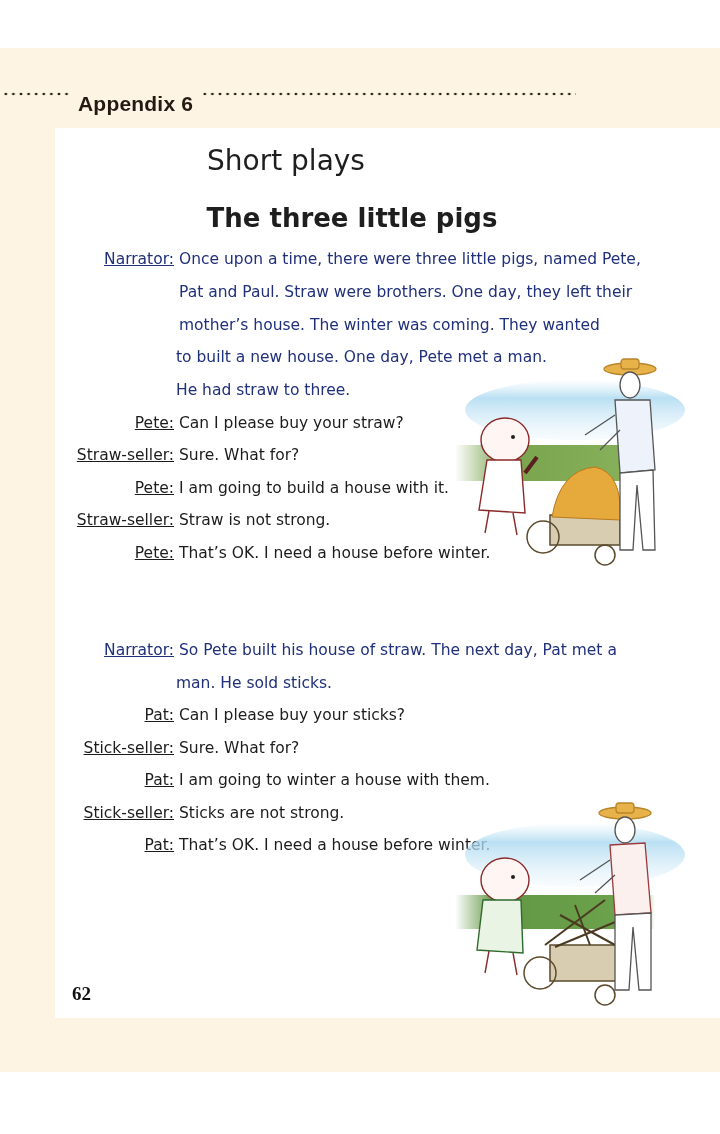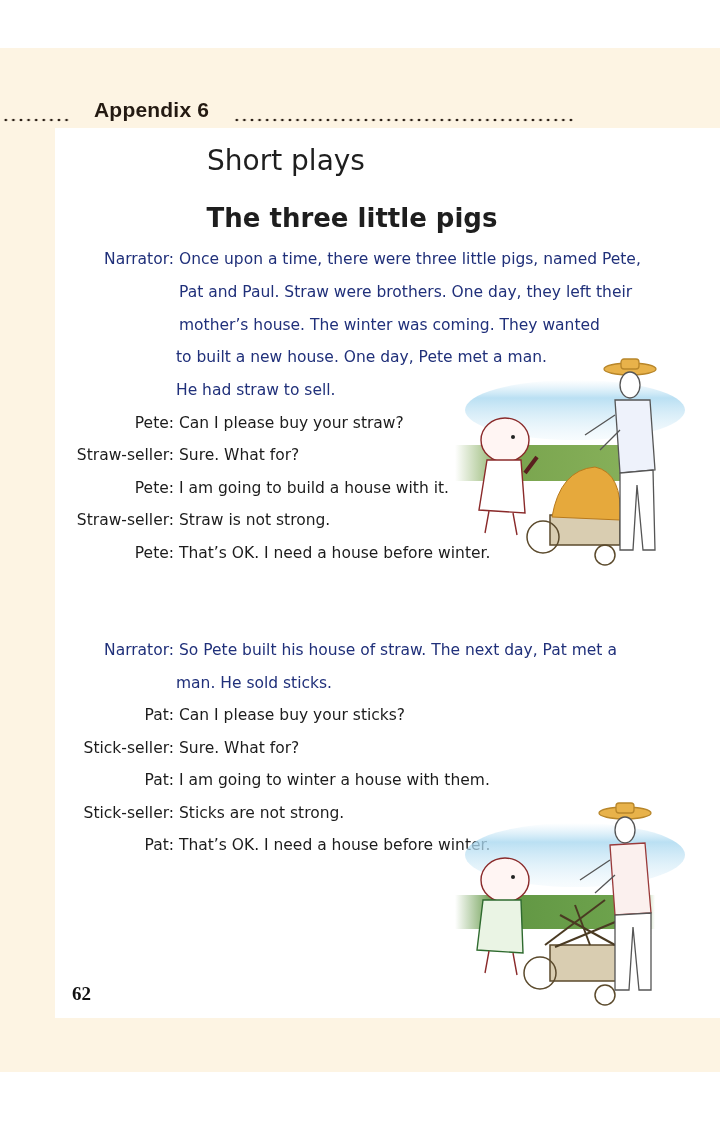--- a/index.html
+++ b/index.html
@@ -1,30 +1,30 @@
 <!DOCTYPE html>
 <html><head>
 <meta charset="utf-8">
 <style>
   html, body { margin:0; padding:0; }
   body { width:720px; height:1134px; background:#ffffff; position:relative; overflow:hidden;
          font-family:"DejaVu Sans", sans-serif; }
   .cream { position:absolute; left:0; top:48px; width:720px; height:1024px; background:#fdf4e3; }
-  .appendix-bar { position:absolute; left:0; top:92px; width:576px; height:30px; display:flex; align-items:flex-end;gap:16px; }
+  .appendix-bar { position:absolute; left:0; top:92px; width:576px; height:30px; display:flex; align-items:flex-start; }
   .dots { flex:0 0 auto; height:4px; background-image:radial-gradient(circle, #2a1e14 1.3px, transparent 1.6px);
           background-size:7.6px 4px; background-repeat:repeat-x; }
   .dots.left { width:68px; margin-left:2px; }
   .dots.right { flex:1 1 auto; margin-right:0; }
   .appendix-title { font-family:"Liberation Sans", sans-serif; font-weight:bold; font-size:21px; color:#241a12;
                     margin:0 8px 0 8px; letter-spacing:0.2px; }
   .panel { position:absolute; left:55px; top:128px; width:665px; height:890px; background:#ffffff; }
   .title { position:absolute; left:0; width:572px; top:144px; text-align:center; font-size:28px; color:#1e1e1e; }
   .subtitle { position:absolute; left:0; width:704px; top:203px; text-align:center; font-size:26px; font-weight:bold; color:#1e1e1e; }
   .line { position:absolute; font-size:15.5px; white-space:nowrap; }
-  .speaker { position:absolute; text-align:right; width:174px; left:0; }
+  .speaker { position:absolute; text-align:right; width:174px; left:0;text-decoration:underline; }
   .text { position:absolute; left:179px; }
   .narr { color:#20307a; }
   .dlg { color:#1c1c1c; }
   .page-num { position:absolute; left:72px; top:983px; font-family:Liberation Serif, serif; font-weight:bold; font-size:19px; color:#111; }
   .illus { position:absolute; }
 </style>
 </head>
 <body>
 
 <div class="cream"></div>
@@ -48,21 +48,21 @@
   <div class="line narr" style="top:283px;">
     <span class="text">Pat and Paul. Straw were brothers. One day, they left their</span>
   </div>
   <div class="line narr" style="top:316px;">
     <span class="text">mother’s house. The winter was coming. They wanted</span>
   </div>
   <div class="line narr" style="top:348px;">
     <span class="text" style="left:176px;">to built  a new house. One day, Pete met a man.</span>
   </div>
   <div class="line narr" style="top:381px;">
-    <span class="text" style="left:176px;">He had straw to sell.</span>
+    <span class="text" style="left:176px;">He had straw to three.</span>
   </div>
 
   <div class="line dlg" style="top:414px;">
     <span class="speaker">Pete:</span>
     <span class="text">Can I please buy your straw?</span>
   </div>
   <div class="line dlg" style="top:446px;">
     <span class="speaker">Straw-seller:</span>
     <span class="text">Sure. What for?</span>
   </div>

